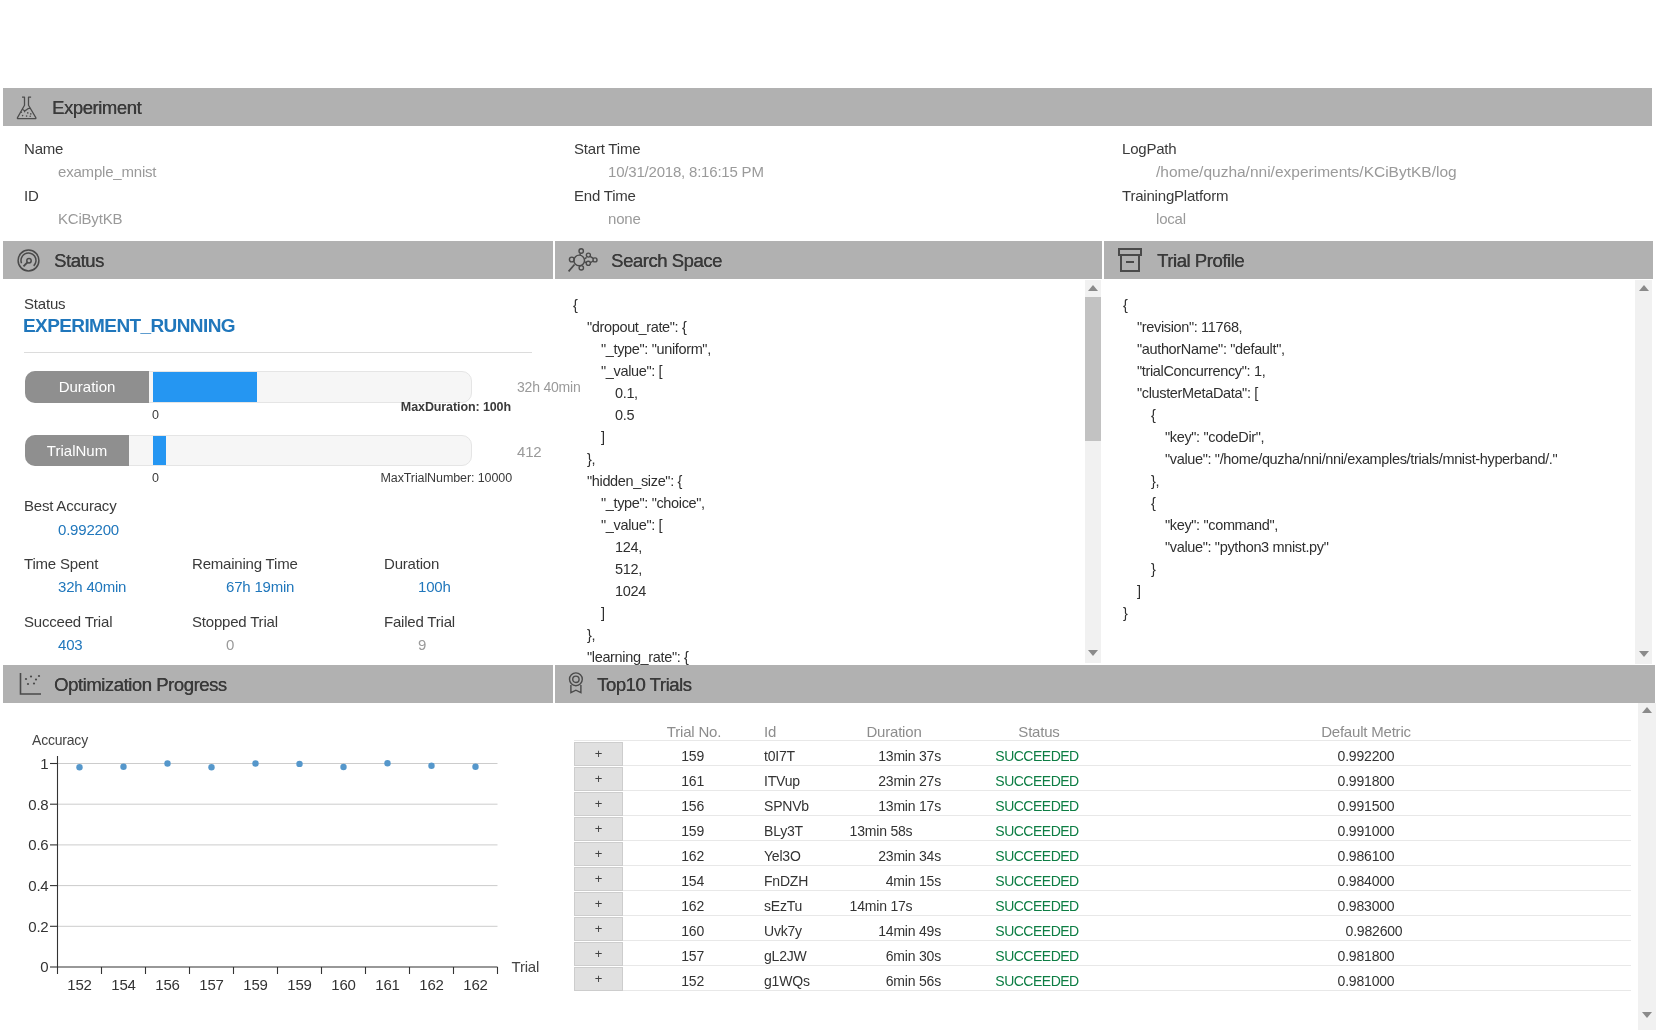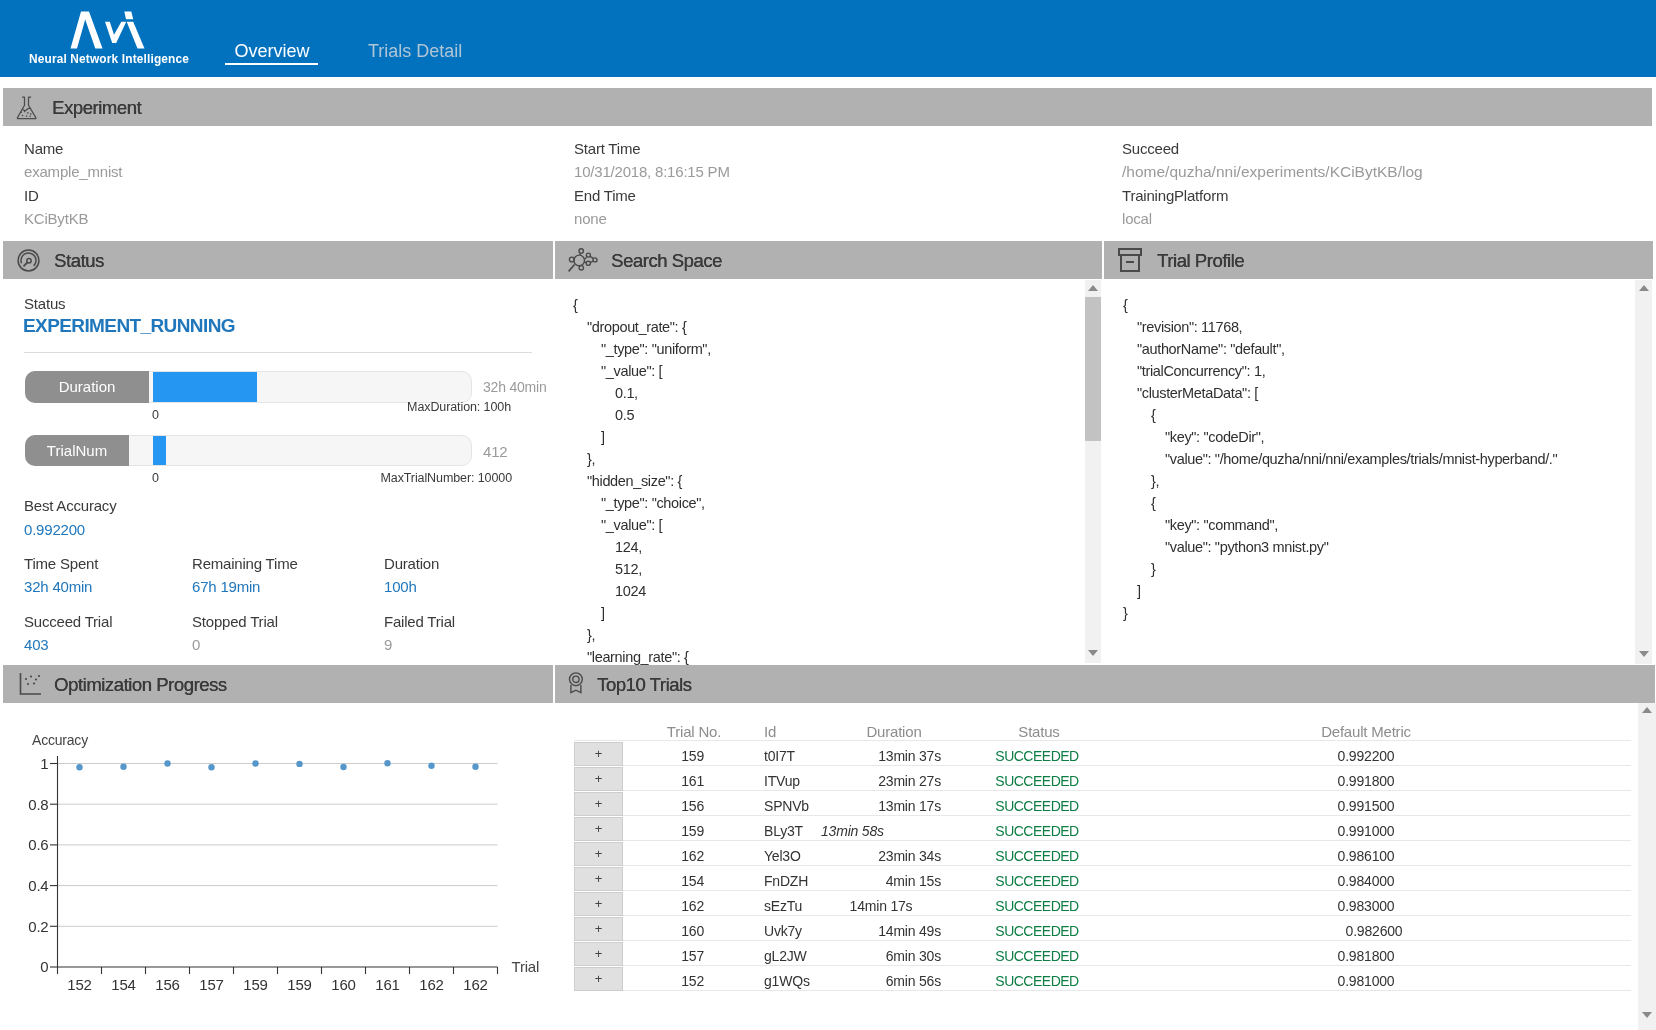--- a/index.html
+++ b/index.html
@@ -3,54 +3,40 @@
 <meta charset="utf-8">
 <style>
   * { margin:0; padding:0; box-sizing:border-box; }
   html,body { width:1656px; height:1030px; overflow:hidden; background:#fff;
     font-family:"Liberation Sans", sans-serif; }
   #page { position:relative; width:1656px; height:1030px; }
   .abs { position:absolute; }
   .bar { position:absolute; background:#b1b1b1; height:38px; }
   .bartitle { position:absolute; font-size:18.5px; color:#3a3a3a; letter-spacing:-0.45px; text-shadow:0.35px 0 0 #3a3a3a; }
   .lbl { font-size:15px; color:#3a3a3a; letter-spacing:-0.2px; }
-  .val { font-size:15px; color:#9a9a9a; letter-spacing:-0.2px; }
+  .val { font-size:15px; color:#9a9a9a; letter-spacing:-0.2px;margin-left:34px; }
   .blue { color:#2077bc; }
   .sub { position:absolute; font-size:12.5px; color:#3a3a3a; letter-spacing:-0.1px; }
   .json { position:absolute; font-size:14.5px; color:#2f2f2f; letter-spacing:-0.35px; }
   .json div { height:22px; line-height:22px; white-space:pre; }
   .sb-track { position:absolute; background:#f1f1f1; }
   .sb-thumb { position:absolute; background:#c2c2c2; }
   .arrow-up { position:absolute; width:0; height:0; border-left:5px solid transparent;
     border-right:5px solid transparent; border-bottom:6px solid #8a8a8a; }
   .arrow-down { position:absolute; width:0; height:0; border-left:5px solid transparent;
     border-right:5px solid transparent; border-top:6px solid #8a8a8a; }
   .trow { position:absolute; left:574px; width:1057px; height:25px; border-bottom:1px solid #e8e8e8; }
   .tcell { position:absolute; top:0; height:25px; line-height:30.5px; font-size:14px; color:#333; letter-spacing:-0.2px; }
   .plus { position:absolute; left:0px; top:0.5px; width:49px; height:24px; background:#e0e0e0;
     border:1px solid #cdcdcd; text-align:center; line-height:22px; font-size:13px; color:#444; }
 </style>
 </head>
 <body>
 <div id="page">
 
-  <div class="abs" style="left:0;top:0;width:1656px;height:77px;background:#0272bf;">
-    <svg class="abs" style="left:68px;top:9px;" width="80" height="42" viewBox="0 0 80 42">
-      <g fill="#fff">
-        <polygon points="2.5,39.5 13,2.5 21,2.5 34.5,39.5 27.3,39.5 17.2,10.5 9,39.5"></polygon>
-        <polygon points="37,12.7 41.8,12.7 46,25.8 53.3,12.7 58.2,12.7 48.2,34 44.2,34"></polygon>
-        <polygon points="58.7,12.7 65.2,12.7 76.5,39.5 69.5,39.5"></polygon>
-        <polygon points="56.3,2.5 63.3,2.5 65.2,10.3 58,10.3"></polygon>
-      </g>
-    </svg>
-    <div class="abs" style="left:29px;top:52px;width:220px;font-size:11.9px;font-weight:bold;color:#fff;letter-spacing:0.15px;">Neural Network Intelligence</div>
-    <div class="abs" style="left:226px;top:41px;width:92px;text-align:center;font-size:18px;color:#fff;white-space:nowrap;">Overview</div>
-    <div class="abs" style="left:225px;top:63px;width:93px;height:2px;background:#fff;"></div>
-    <div class="abs" style="left:368px;top:41px;width:92px;text-align:center;font-size:18px;color:#b0c5d6;white-space:nowrap;">Trials Detail</div>
-  </div>
 
   <div class="bar" style="left:3px;top:88px;width:1649px;"></div>
   <svg class="abs" style="left:14px;top:92px;" width="26" height="28" viewBox="0 0 26 28">
     <g stroke="#4c4c4c" stroke-width="1.25" fill="none" stroke-linejoin="round">
       <path d="M8 5.2 L10.5 5.2 L10.5 13.2 L3.5 25.6 Q3 26.6 4.1 26.6 L21.2 26.6 Q22.3 26.6 21.8 25.6 L14.5 13.2 L14.5 5.2 L17.1 5.2"></path>
       <path d="M8.2 16.9 Q10.3 19.7 12.6 17.7 Q14.7 15.9 16.9 16.7"></path>
     </g>
     <g fill="#4c4c4c">
       <circle cx="7.4" cy="20.3" r="0.8"></circle>
         <circle cx="10.6" cy="19.6" r="0.8"></circle>
@@ -66,21 +52,21 @@
   <div class="abs lbl" style="left:24px;top:140px;">Name</div>
   <div class="abs val" style="left:24px;top:163px;">example_mnist</div>
   <div class="abs lbl" style="left:24px;top:187px;">ID</div>
   <div class="abs val" style="left:24px;top:210px;">KCiBytKB</div>
 
   <div class="abs lbl" style="left:574px;top:140px;">Start Time</div>
   <div class="abs val" style="left:574px;top:163px;">10/31/2018, 8:16:15 PM</div>
   <div class="abs lbl" style="left:574px;top:187px;">End Time</div>
   <div class="abs val" style="left:574px;top:210px;">none</div>
 
-  <div class="abs lbl" style="left:1122px;top:140px;">Succeed</div>
+  <div class="abs lbl" style="left:1122px;top:140px;">LogPath</div>
   <div class="abs val" style="left:1122px;top:163px;letter-spacing:0;font-size:15.5px;">/home/quzha/nni/experiments/KCiBytKB/log</div>
   <div class="abs lbl" style="left:1122px;top:187px;">TrainingPlatform</div>
   <div class="abs val" style="left:1122px;top:210px;">local</div>
 
   <div class="bar" style="left:3px;top:241px;width:549.5px;"></div>
   <svg class="abs" style="left:17px;top:248.5px;" width="24" height="24" viewBox="0 0 24 24">
     <circle cx="11.5" cy="11.5" r="10.4" fill="none" stroke="#4a4a4a" stroke-width="1.5"></circle>
     <path d="M4.55 14.3 A7.5 7.5 0 1 1 16.7 16.9" fill="none" stroke="#4a4a4a" stroke-width="1.5"></path>
     <circle cx="12" cy="11.7" r="2.2" fill="none" stroke="#4a4a4a" stroke-width="1.5"></circle>
     <line x1="10.4" y1="13.3" x2="6.5" y2="17.3" stroke="#4a4a4a" stroke-width="1.9"></line>
@@ -89,21 +75,21 @@
 
   <div class="abs lbl" style="left:24px;top:295px;">Status</div>
   <div class="abs" style="left:23px;top:315px;font-size:19px;font-weight:bold;color:#2077bc;letter-spacing:-0.6px;">EXPERIMENT_RUNNING</div>
   <div class="abs" style="left:24px;top:352px;width:508px;height:1px;background:#dcdcdc;"></div>
 
   <div class="abs" style="left:25px;top:371px;width:447px;height:32px;background:#f6f6f6;border:1px solid #e5e5e5;border-radius:10px;"></div>
   <div class="abs" style="left:25px;top:371px;width:124px;height:32px;background:#8f8f8f;border-radius:10px 0 0 10px;text-align:center;line-height:32px;font-size:15px;color:#fff;">Duration</div>
   <div class="abs" style="left:153px;top:372px;width:104px;height:30px;background:#2596f2;"></div>
   <div class="abs val" style="left:483px;top:379px;font-size:14px;">32h 40min</div>
   <div class="abs sub" style="left:152px;top:408px;">0</div>
-  <div class="abs sub" style="left:340px;top:400px;width:171px;text-align:right;">MaxDuration: 100h</div>
+  <div class="abs sub" style="left:340px;top:400px;width:171px;text-align:right;font-weight:bold;">MaxDuration: 100h</div>
 
   <div class="abs" style="left:25px;top:435px;width:447px;height:31px;background:#f6f6f6;border:1px solid #e5e5e5;border-radius:10px;"></div>
   <div class="abs" style="left:25px;top:435px;width:104px;height:31px;background:#8f8f8f;border-radius:10px 0 0 10px;text-align:center;line-height:31px;font-size:15px;color:#fff;">TrialNum</div>
   <div class="abs" style="left:153px;top:436px;width:13px;height:29px;background:#2596f2;"></div>
   <div class="abs val" style="left:483px;top:443px;font-size:15px;">412</div>
   <div class="abs sub" style="left:152px;top:471px;">0</div>
   <div class="abs sub" style="left:310px;top:471px;width:202px;text-align:right;">MaxTrialNumber: 10000</div>
 
   <div class="abs lbl" style="left:24px;top:497px;">Best Accuracy</div>
   <div class="abs val blue" style="left:24px;top:521px;">0.992200</div>
@@ -319,21 +305,21 @@
       <div class="tcell" style="left:60px;width:70px;text-align:right;">156</div>
       <div class="tcell" style="left:190px;">SPNVb</div>
       <div class="tcell" style="left:247px;width:120px;text-align:right;">13min 17s</div>
       <div class="tcell" style="left:403px;width:120px;text-align:center;color:#0c7d43;font-size:14px;letter-spacing:-0.5px;">SUCCEEDED</div>
       <div class="tcell" style="left:732px;width:120px;text-align:center;">0.991500</div>
     </div>
   <div class="trow" style="top:816px;">
       <div class="plus">+</div>
       <div class="tcell" style="left:60px;width:70px;text-align:right;">159</div>
       <div class="tcell" style="left:190px;">BLy3T</div>
-      <div class="tcell" style="left:247px;width:120px;text-align:left;font-style:italic;">13min 58s</div>
+      <div class="tcell" style="left:247px;width:120px;text-align:center;">13min 58s</div>
       <div class="tcell" style="left:403px;width:120px;text-align:center;color:#0c7d43;font-size:14px;letter-spacing:-0.5px;">SUCCEEDED</div>
       <div class="tcell" style="left:732px;width:120px;text-align:center;">0.991000</div>
     </div>
   <div class="trow" style="top:841px;">
       <div class="plus">+</div>
       <div class="tcell" style="left:60px;width:70px;text-align:right;">162</div>
       <div class="tcell" style="left:190px;">Yel3O</div>
       <div class="tcell" style="left:247px;width:120px;text-align:right;">23min 34s</div>
       <div class="tcell" style="left:403px;width:120px;text-align:center;color:#0c7d43;font-size:14px;letter-spacing:-0.5px;">SUCCEEDED</div>
       <div class="tcell" style="left:732px;width:120px;text-align:center;">0.986100</div>

